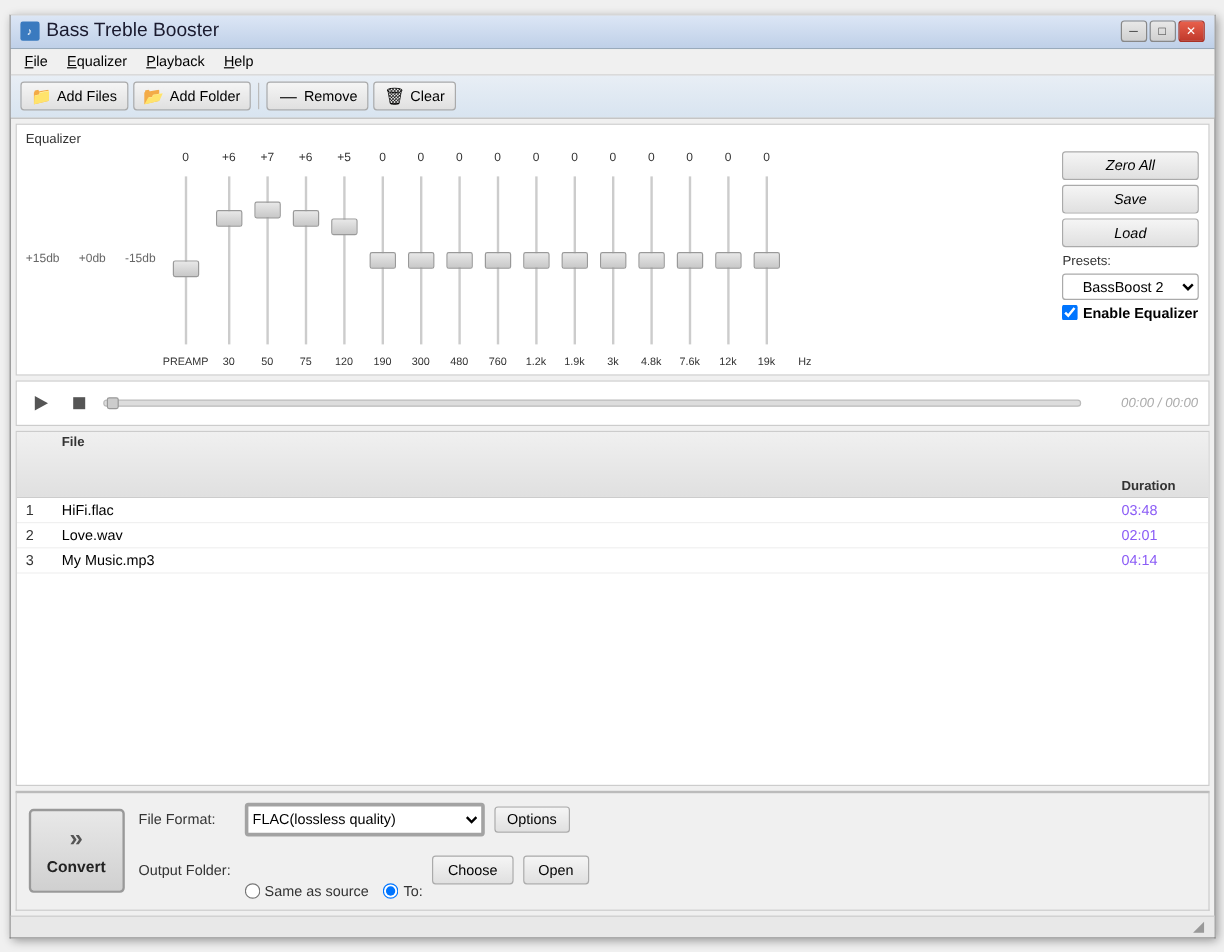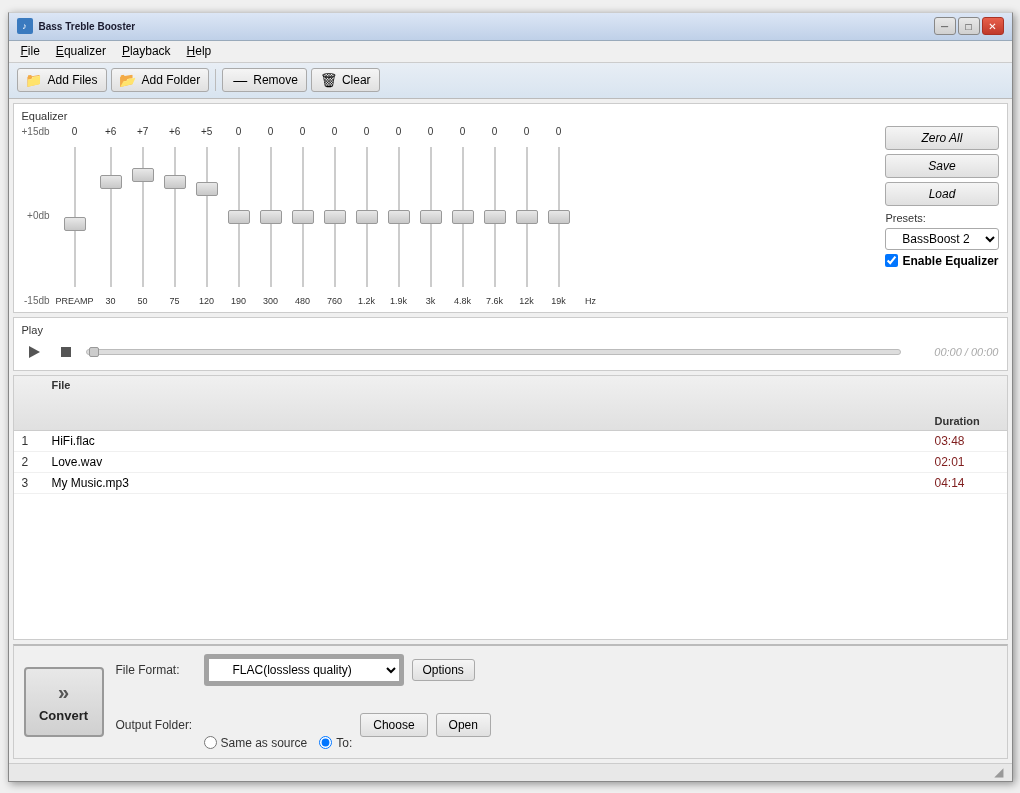--- a/index.html
+++ b/index.html
@@ -40,23 +40,23 @@
       border-radius: 2px;
       display: flex;
       align-items: center;
       justify-content: center;
       color: white;
       font-size: 9px;
       font-weight: bold;
     }
     .title-bar-text {
       flex: 1;
-      font-size: 10px;
+      font-size: 16px;
       color: #1a1a2e;
-      font-weight: 700;
+      font-weight: 400;
     }
     .title-bar-buttons {
       display: flex;
       gap: 2px;
     }
     .title-btn {
       width: 22px;
       height: 18px;
       border: 1px solid #888;
       border-radius: 3px;
@@ -152,23 +152,22 @@
     }
     .eq-sliders-container {
       display: flex;
       align-items: flex-end;
       gap: 2px;
       flex: 1;
       position: relative;
     }
     .eq-db-labels {
       display: flex;
-      flex-direction: column;
       justify-content: space-between;
-      align-items: flex-end;
+      align-items: center;
       padding-right: 4px;
       height: 180px;
       font-size: 10px;
       color: #666;
       gap: 16px;
     }
     .eq-slider-col {
       display: flex;
       flex-direction: column;
       align-items: center;
@@ -360,21 +359,21 @@
     .file-name {
       flex: 1;
       padding: 0 8px;
       font-size: 12px;
       color: #000;
     }
     .file-dur {
       width: 80px;
       padding: 0 8px;
       font-size: 12px;
-      color: #7f1d1d;
+      color: #8b5cf6;
     }
     
     .convert-section {
       background: #f0f0f0;
       border: 1px solid #ccc;
       border-top: 2px solid #bbb;
       padding: 8px 10px;
       flex-shrink: 0;
       display: flex;
       gap: 12px;
@@ -397,35 +396,35 @@
       color: #222;
     }
     .convert-icon {
       font-size: 20px;
       color: #555;
     }
     .convert-options {
       flex: 1;
       display: flex;
       flex-direction: column;
-      gap: 15px;
+      gap: 4px;
     }
     .format-row {
       display: flex;
       align-items: center;
       gap: 8px;
     }
     .format-label {
       font-size: 12px;
       color: #333;
       min-width: 80px;
     }
     .format-select {
-      padding: 3px 20px;
-      border: 5px solid #a3a3a3;
+      padding: 3px 0;
+      border: 3px solid #a3a3a3;
       border-radius: 3px;
       font-size: 12px;
       background: white;
       min-width: 200px;
     }
     .options-btn {
       padding: 3px 10px;
       background: linear-gradient(to bottom, #f5f5f5, #e0e0e0);
       border: 1px solid #aaa;
       border-radius: 3px;
@@ -726,21 +725,20 @@
           </select>
           <div class="enable-eq-row">
             <input type="checkbox" checked="" style="">
             <span>Enable Equalizer</span>
           </div>
         </div>
       </div>
     </div>
 
     <div class="play-section">
-      <div class="play-label">Play</div>
       <div class="play-controls">
         <div class="play-btn">
           <svg width="14" height="14" viewBox="0 0 14 14">
             <polygon points="2,1 13,7 2,13" fill="#555"></polygon>
           </svg>
         </div>
         <div class="play-btn">
           <svg width="12" height="12" viewBox="0 0 12 12">
             <rect x="1" y="1" width="10" height="10" fill="#555"></rect>
           </svg>

